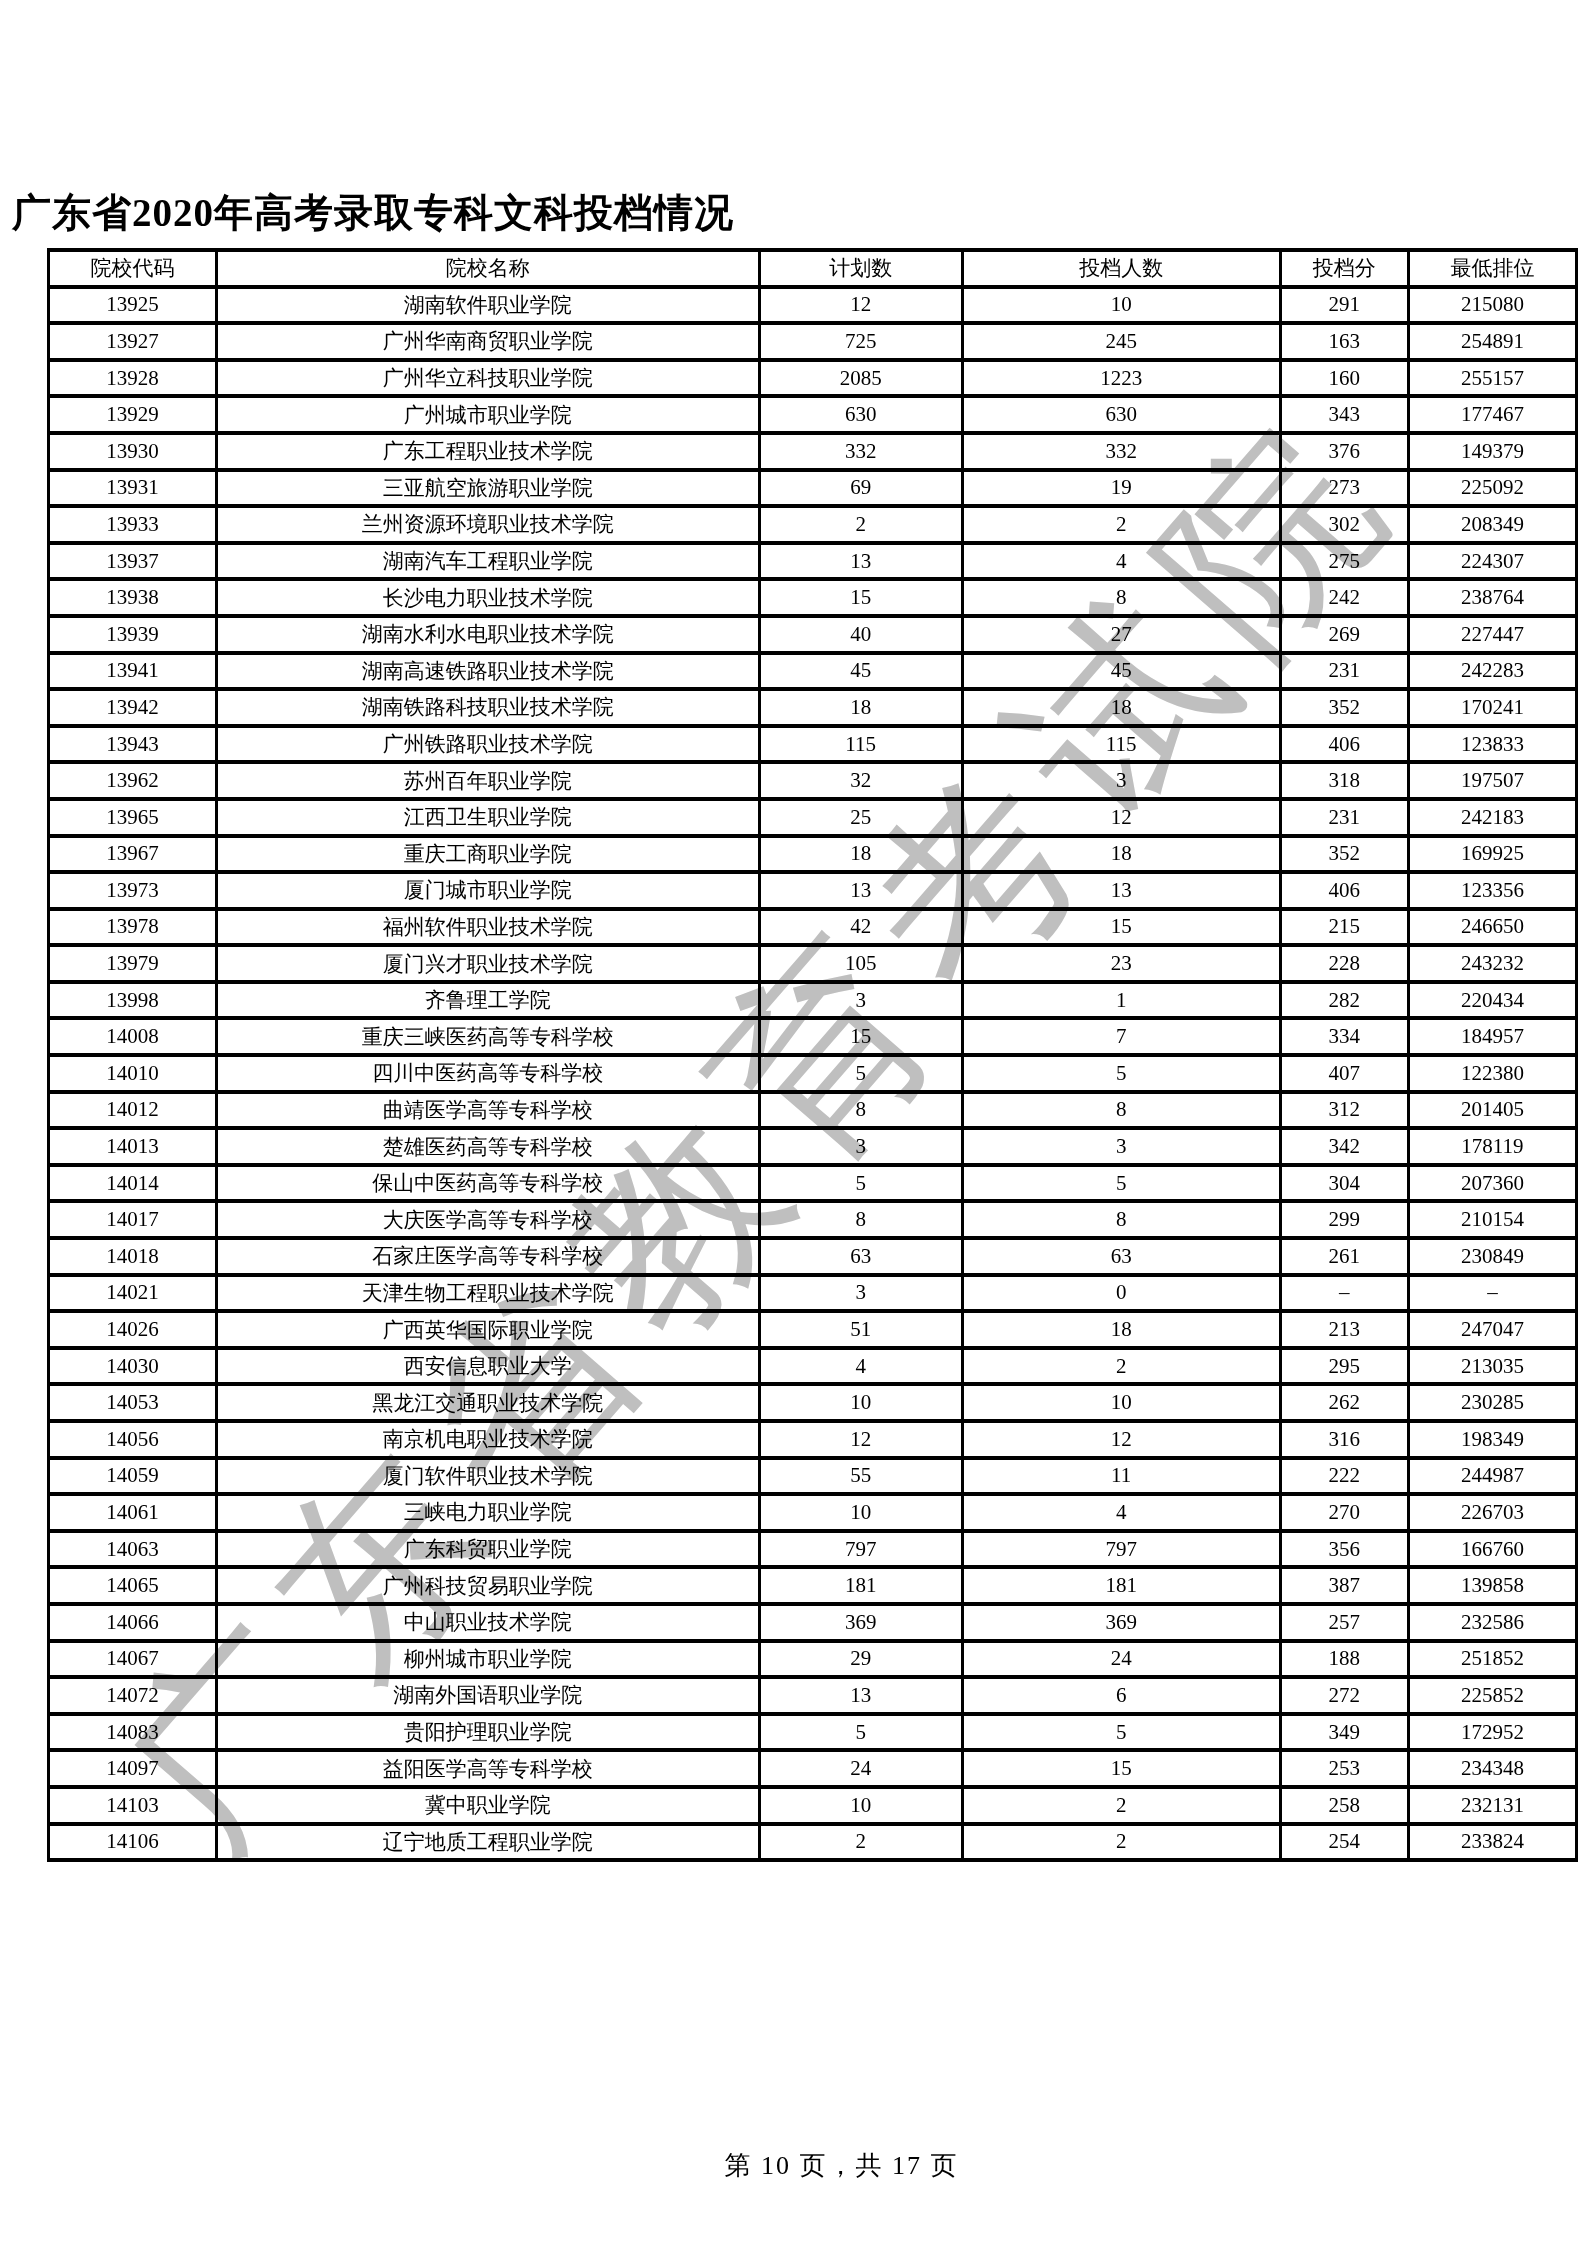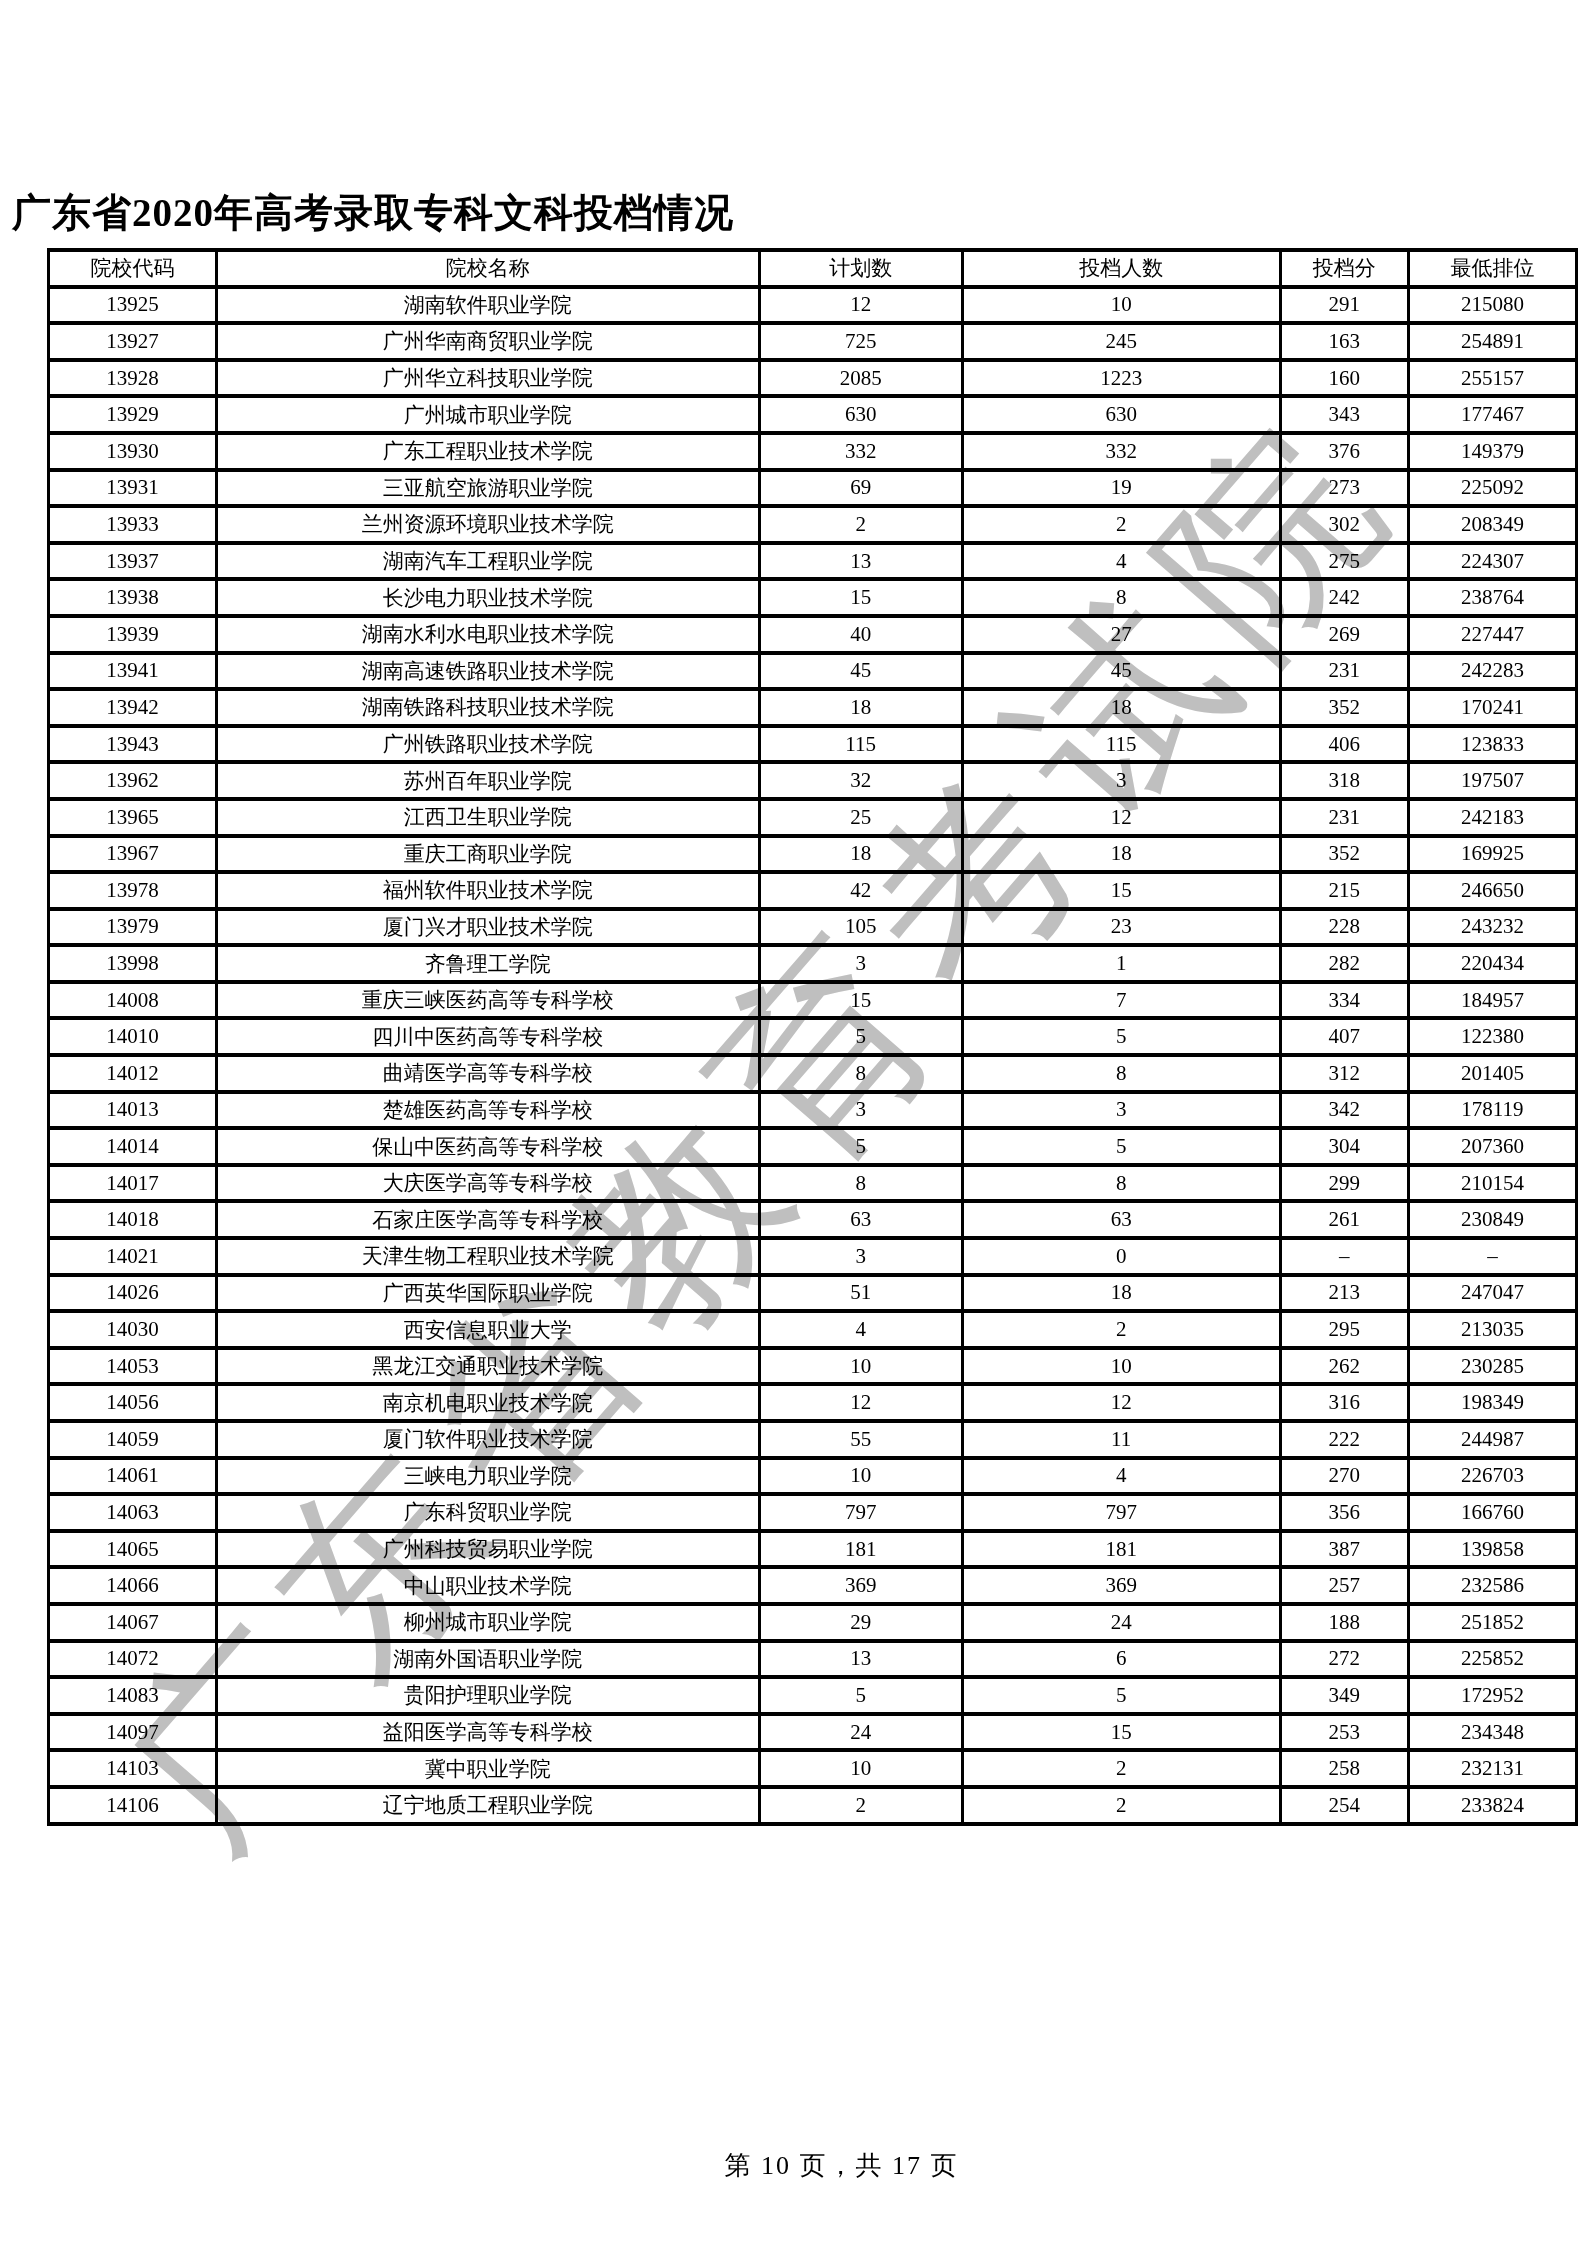--- a/index.html
+++ b/index.html
@@ -257,20 +257,28 @@
 
           <tr>
             <td>13967</td>
             <td>重庆工商职业学院</td>
             <td>18</td>
             <td>18</td>
             <td>352</td>
             <td>169925</td>
           </tr>
 
+          <tr>
+            <td>13973</td>
+            <td>厦门城市职业学院</td>
+            <td>13</td>
+            <td>13</td>
+            <td>406</td>
+            <td>123356</td>
+          </tr>
 
           <tr>
             <td>13978</td>
             <td>福州软件职业技术学院</td>
             <td>42</td>
             <td>15</td>
             <td>215</td>
             <td>246650</td>
           </tr>
 

